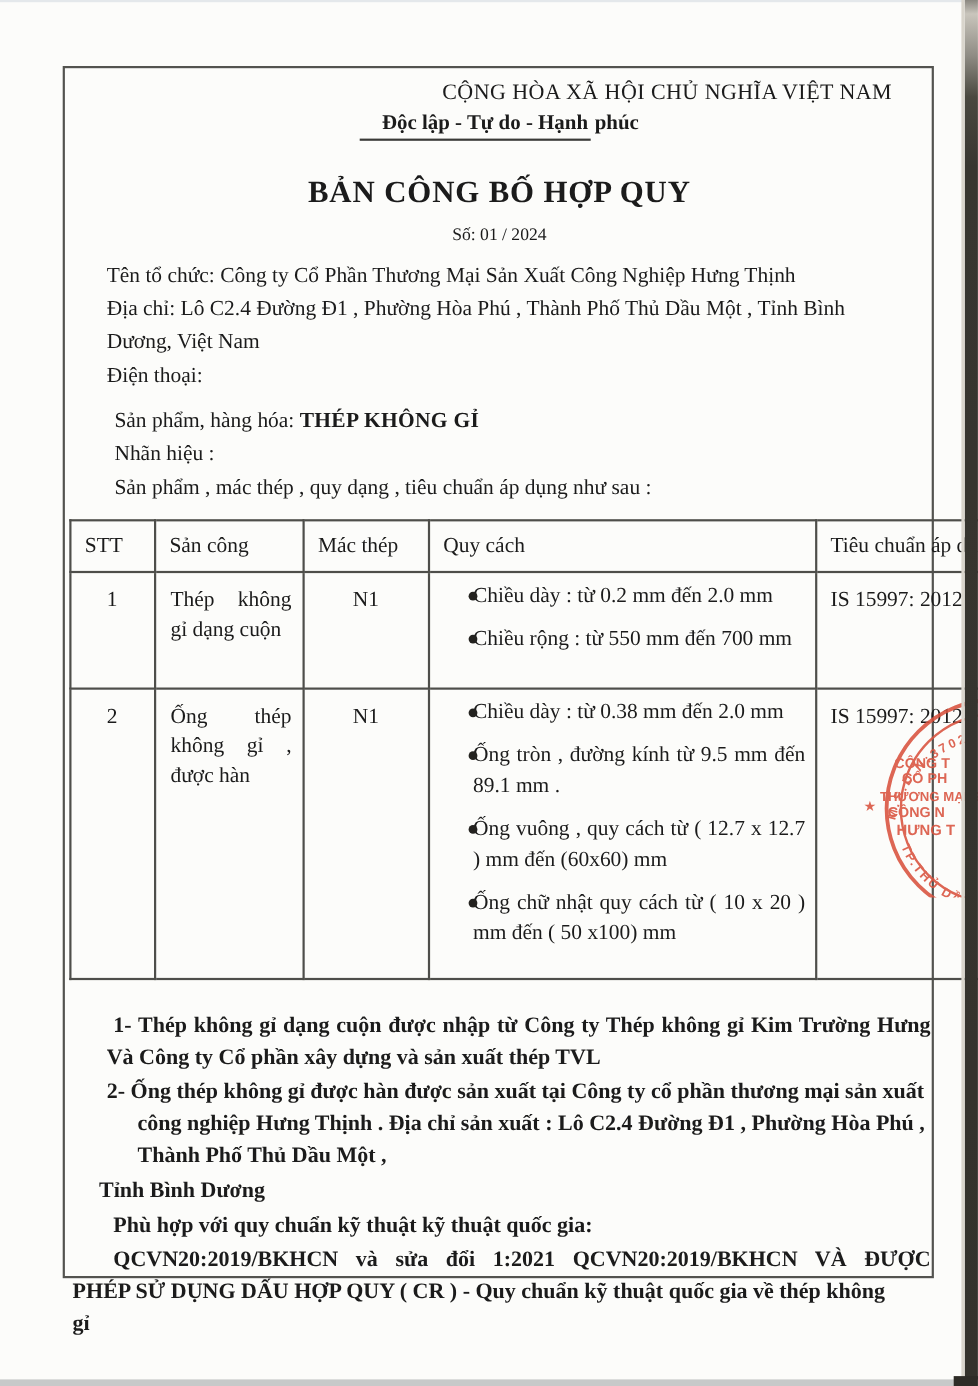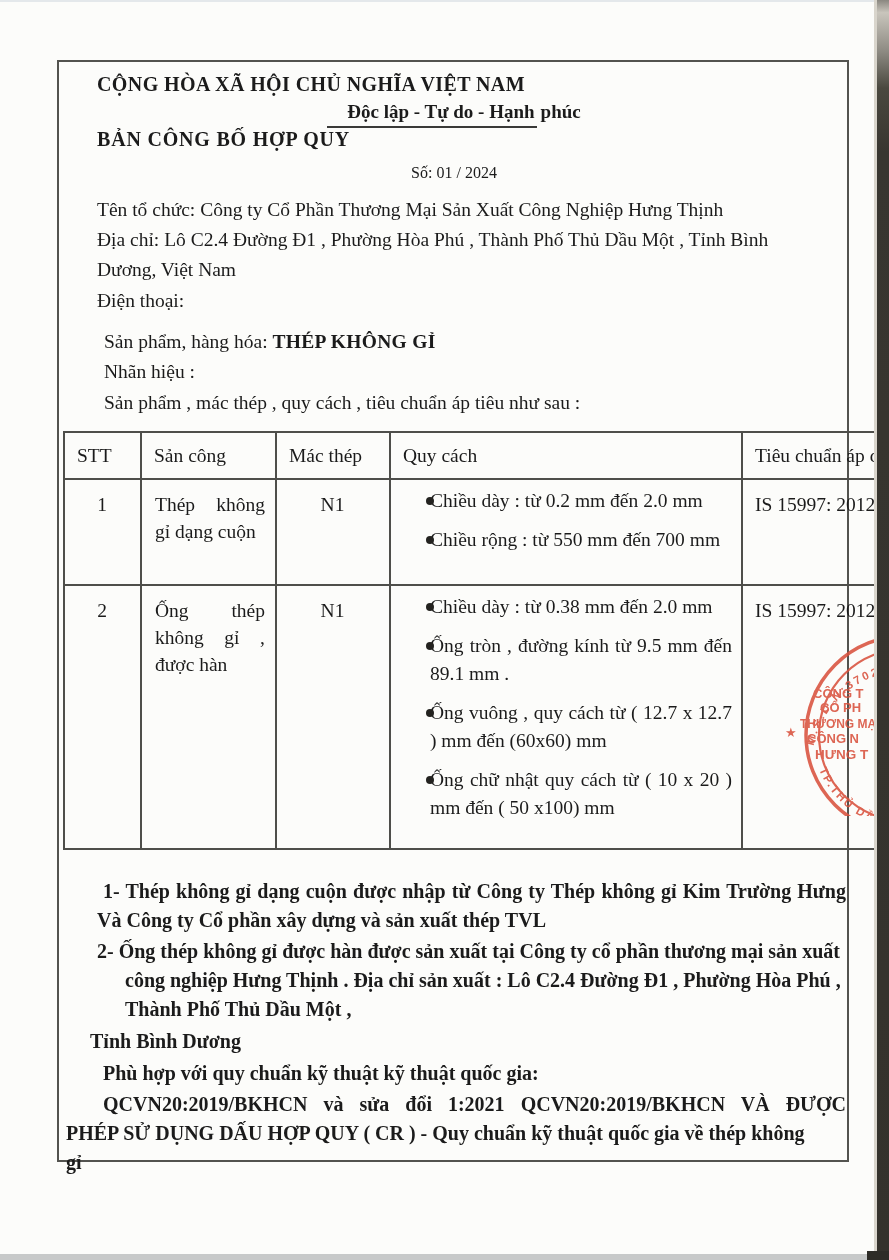--- a/index.html
+++ b/index.html
@@ -17,26 +17,26 @@
   }
   .bottom-edge { position:absolute; left:0; bottom:0; width:100%; height:6px; background:#c7c9c9; z-index:10; }
   .bottom-corner { position:absolute; right:0; bottom:0; width:22px; height:9px; background:#2e2c27; z-index:11; }
 
   .frame {
     position:absolute; left:57px; top:60px; width:788px; height:1098px;
     border:2px solid #53534f; background:transparent; z-index:1;
   }
   .frame-content { padding:10px 36px 0 38px; }
 
-  .nat-header { text-align:left; font-weight:bold; font-size:20px; line-height:24px; letter-spacing:.4px; }
+  .nat-header { text-align:right; font-weight:normal; font-size:20px; line-height:24px; letter-spacing:.4px; }
   .motto { text-align:center; font-weight:bold; font-size:19px; margin-top:5px; }
   .motto .u { display:inline-block; border-bottom:2.5px solid #3a3a38; padding:0 2px 3px 20px; }
   .motto .tail { display:inline-block; padding-left:4px; }
 
-  .doc-title { text-align:left; font-weight:bold; font-size:20px; letter-spacing:.8px; }
+  .doc-title { text-align:center; font-weight:bold; font-size:28px; letter-spacing:.8px; margin-top:32px; }
   .doc-number { text-align:center; font-size:16px; margin-top:13px; }
 
   .body-text { font-size:19.5px; line-height:30px; }
   .p-org { margin-top:13px; }
   .p-addr { width:724px; }
   .p-phone { margin-top:1px; }
   .p-product { margin-top:11px; margin-left:7px; }
   .p-product b { letter-spacing:.3px; }
   .p-brand { margin-left:7px; }
   .p-intro { margin-left:7px; margin-top:1px; }
@@ -99,21 +99,21 @@
       </div>
 
       <div class="doc-title">BẢN CÔNG BỐ HỢP QUY</div>
       <div class="doc-number">Số: 01 / 2024</div>
 
       <div class="body-text p-org">Tên tổ chức: Công ty Cổ Phần Thương Mại Sản Xuất Công Nghiệp Hưng Thịnh</div>
       <div class="body-text p-addr">Địa chỉ: Lô C2.4 Đường Đ1 , Phường Hòa Phú , Thành Phố Thủ Dầu Một , Tỉnh Bình Dương, Việt Nam</div>
       <div class="body-text p-phone">Điện thoại:</div>
       <div class="body-text p-product"><span>Sản phẩm, hàng hóa: </span><b>THÉP KHÔNG GỈ</b></div>
       <div class="body-text p-brand">Nhãn hiệu :</div>
-      <div class="body-text p-intro">Sản phẩm , mác thép , quy cách , tiêu chuẩn áp tiêu như sau :</div>
+      <div class="body-text p-intro">Sản phẩm , mác thép , quy dạng , tiêu chuẩn áp dụng như sau :</div>
 
       <table class="spec">
         <thead>
           <tr>
             <th class="c-stt">STT</th>
             <th class="c-sp">Sản công</th>
             <th class="c-mt">Mác thép</th>
             <th class="c-qc">Quy cách</th>
             <th class="c-tc">Tiêu chuẩn áp dụng</th>
           </tr>

